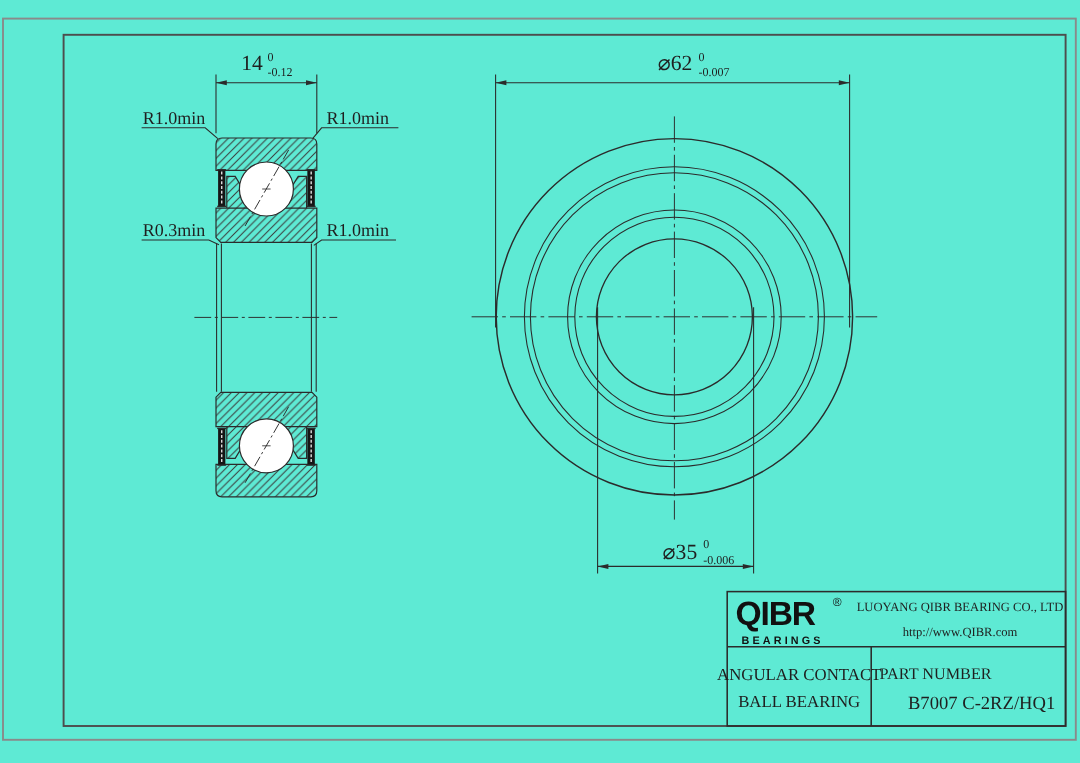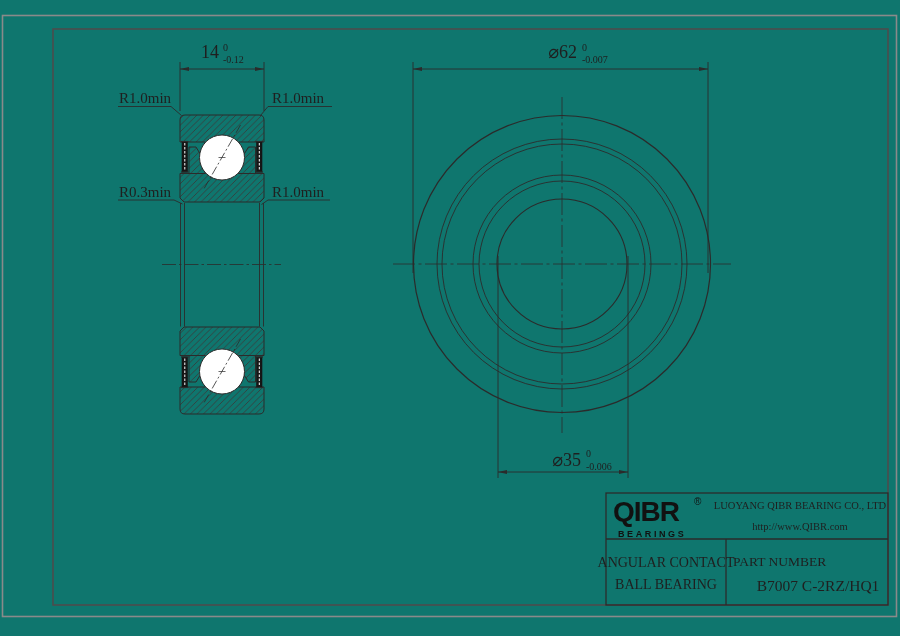--- a/index.html
+++ b/index.html
@@ -1,16 +1,16 @@
 <!DOCTYPE html>
 <html><head>
 <meta charset="utf-8">
 <style>
   html,body{margin:0;padding:0;background:#fff;}
-  #canvas{position:relative;width:900px;height:636px;background:#0f766e;overflow:hidden;}
+  #canvas{position:relative;width:900px;height:636px;background:#5eead4;overflow:hidden;}
   svg{position:absolute;left:0;top:0;}
   .dtext{font-family:"Liberation Serif","DejaVu Serif",serif;fill:#1f1f1f;}
   .dim{font-size:18px;}
   .tol{font-size:10px;}
   .rlabel{font-size:15px;}
   .tb-product{font-size:14px;}
   .tb-part-label{font-size:13.5px;}
   .tb-part-number{font-size:15.5px;}
   .tb-company{font-size:10.5px;}
   .logo-main{font-family:"Liberation Sans","DejaVu Sans",sans-serif;font-weight:800;font-size:28px;letter-spacing:-1px;fill:#111;}

